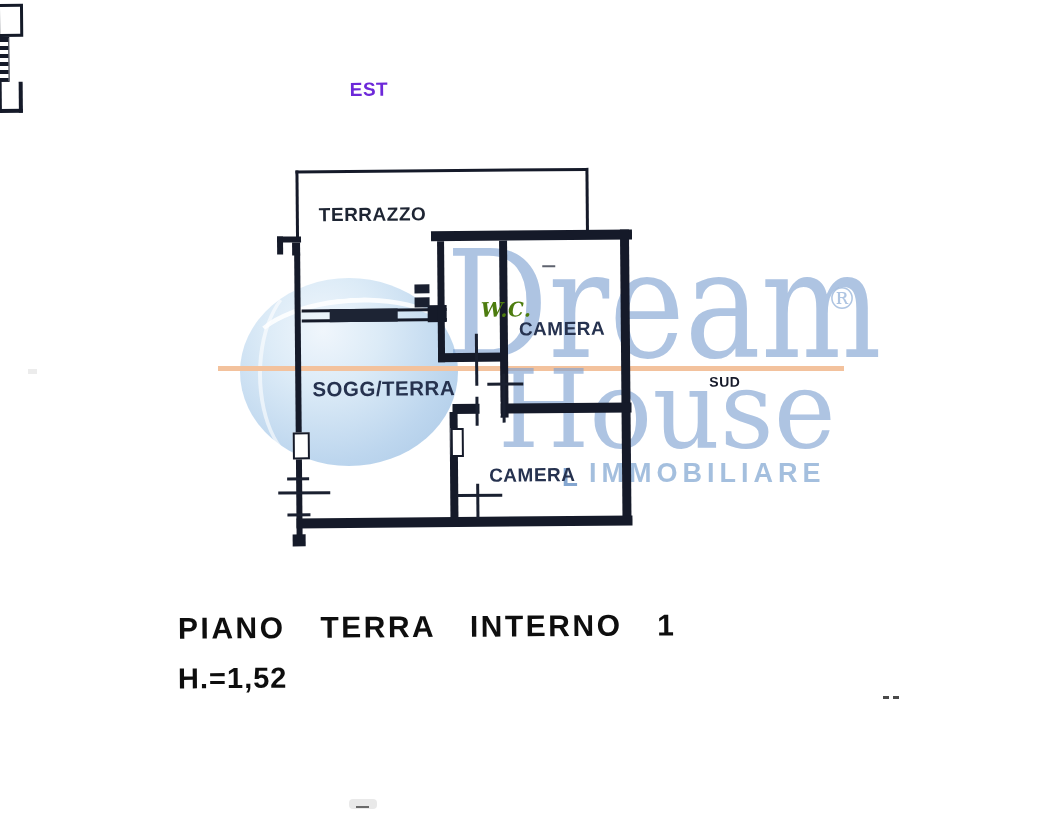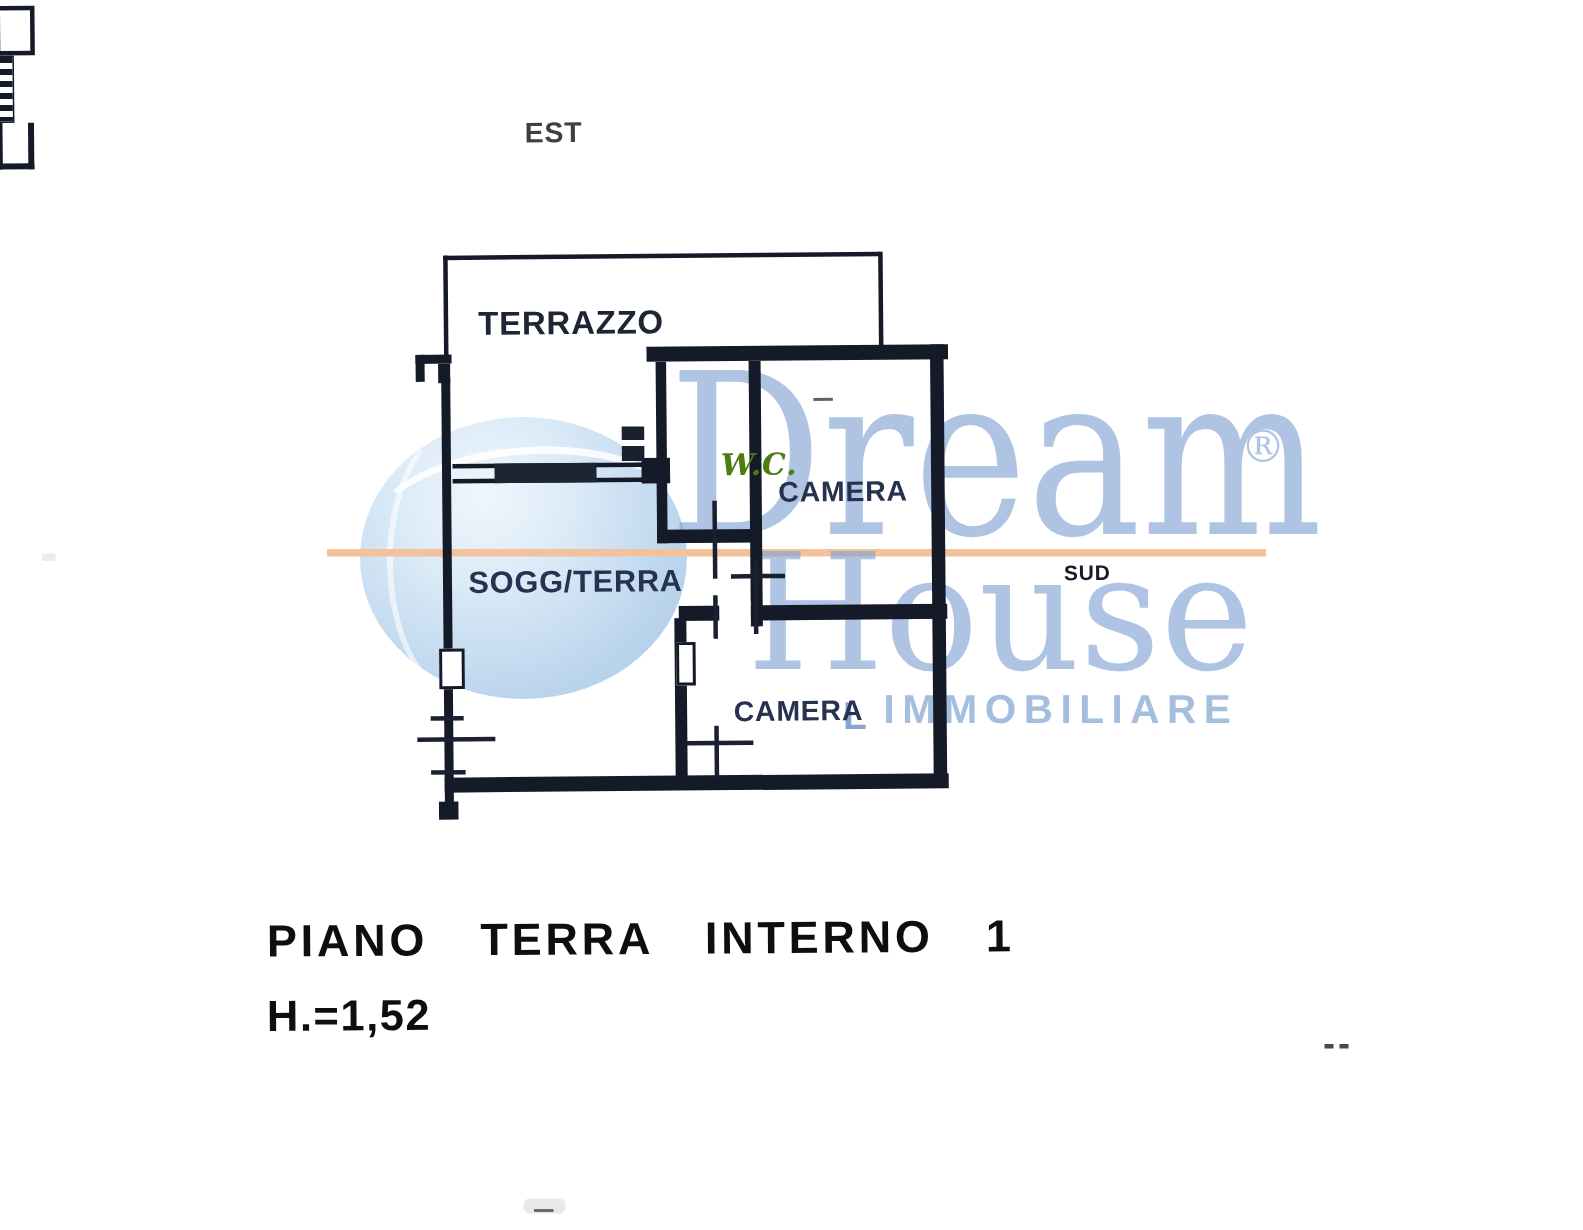--- a/index.html
+++ b/index.html
@@ -55,22 +55,22 @@
   #boiler{left:410px;top:279px;width:26px;height:33px;border:3px solid #141a28;background:#fff;box-sizing:border-box;}
   .scribble{position:absolute;background:#1a2030;}
   #stub{left:511px;top:525px;width:25px;height:31px;background:#fff;box-sizing:border-box;
     border-left:4px solid #151a29;border-right:4px solid #151a29;border-bottom:4px solid #151a29;}
   #mid-gap{left:479px;top:402px;width:21px;height:14px;background:#fff;position:absolute;}
 
   .plan-label{
     position:absolute;font-weight:bold;color:#26324f;line-height:1;white-space:nowrap;
     letter-spacing:0.5px;
   }
-  #lbl-est{left:352px;top:79px;font-size:19px;color:#404040;}
-  #lbl-terrazzo{left:320px;top:204px;font-size:22px;color:#1e2533;}
+  #lbl-est{left:352px;top:79px;font-size:19px;color:#6d28d9;}
+  #lbl-terrazzo{left:320px;top:204px;font-size:19px;color:#1e2533;}
   #lbl-wc{left:481px;top:300px;font-size:20px;color:#4d7c0f;font-family:"DejaVu Serif",serif;font-style:italic;}
   #lbl-camera-top{left:519px;top:320px;font-size:19px;}
   #lbl-sogg{left:312px;top:378px;font-size:20.5px;}
   #lbl-camera-bottom{left:488px;top:466px;font-size:19px;}
   #lbl-sud{left:709px;top:377px;font-size:14px;color:#161a2a;}
 
   
   .caption{
     position:absolute;font-weight:bold;color:#0e0e0e;line-height:1;white-space:nowrap;
     transform:rotate(-0.4deg);

